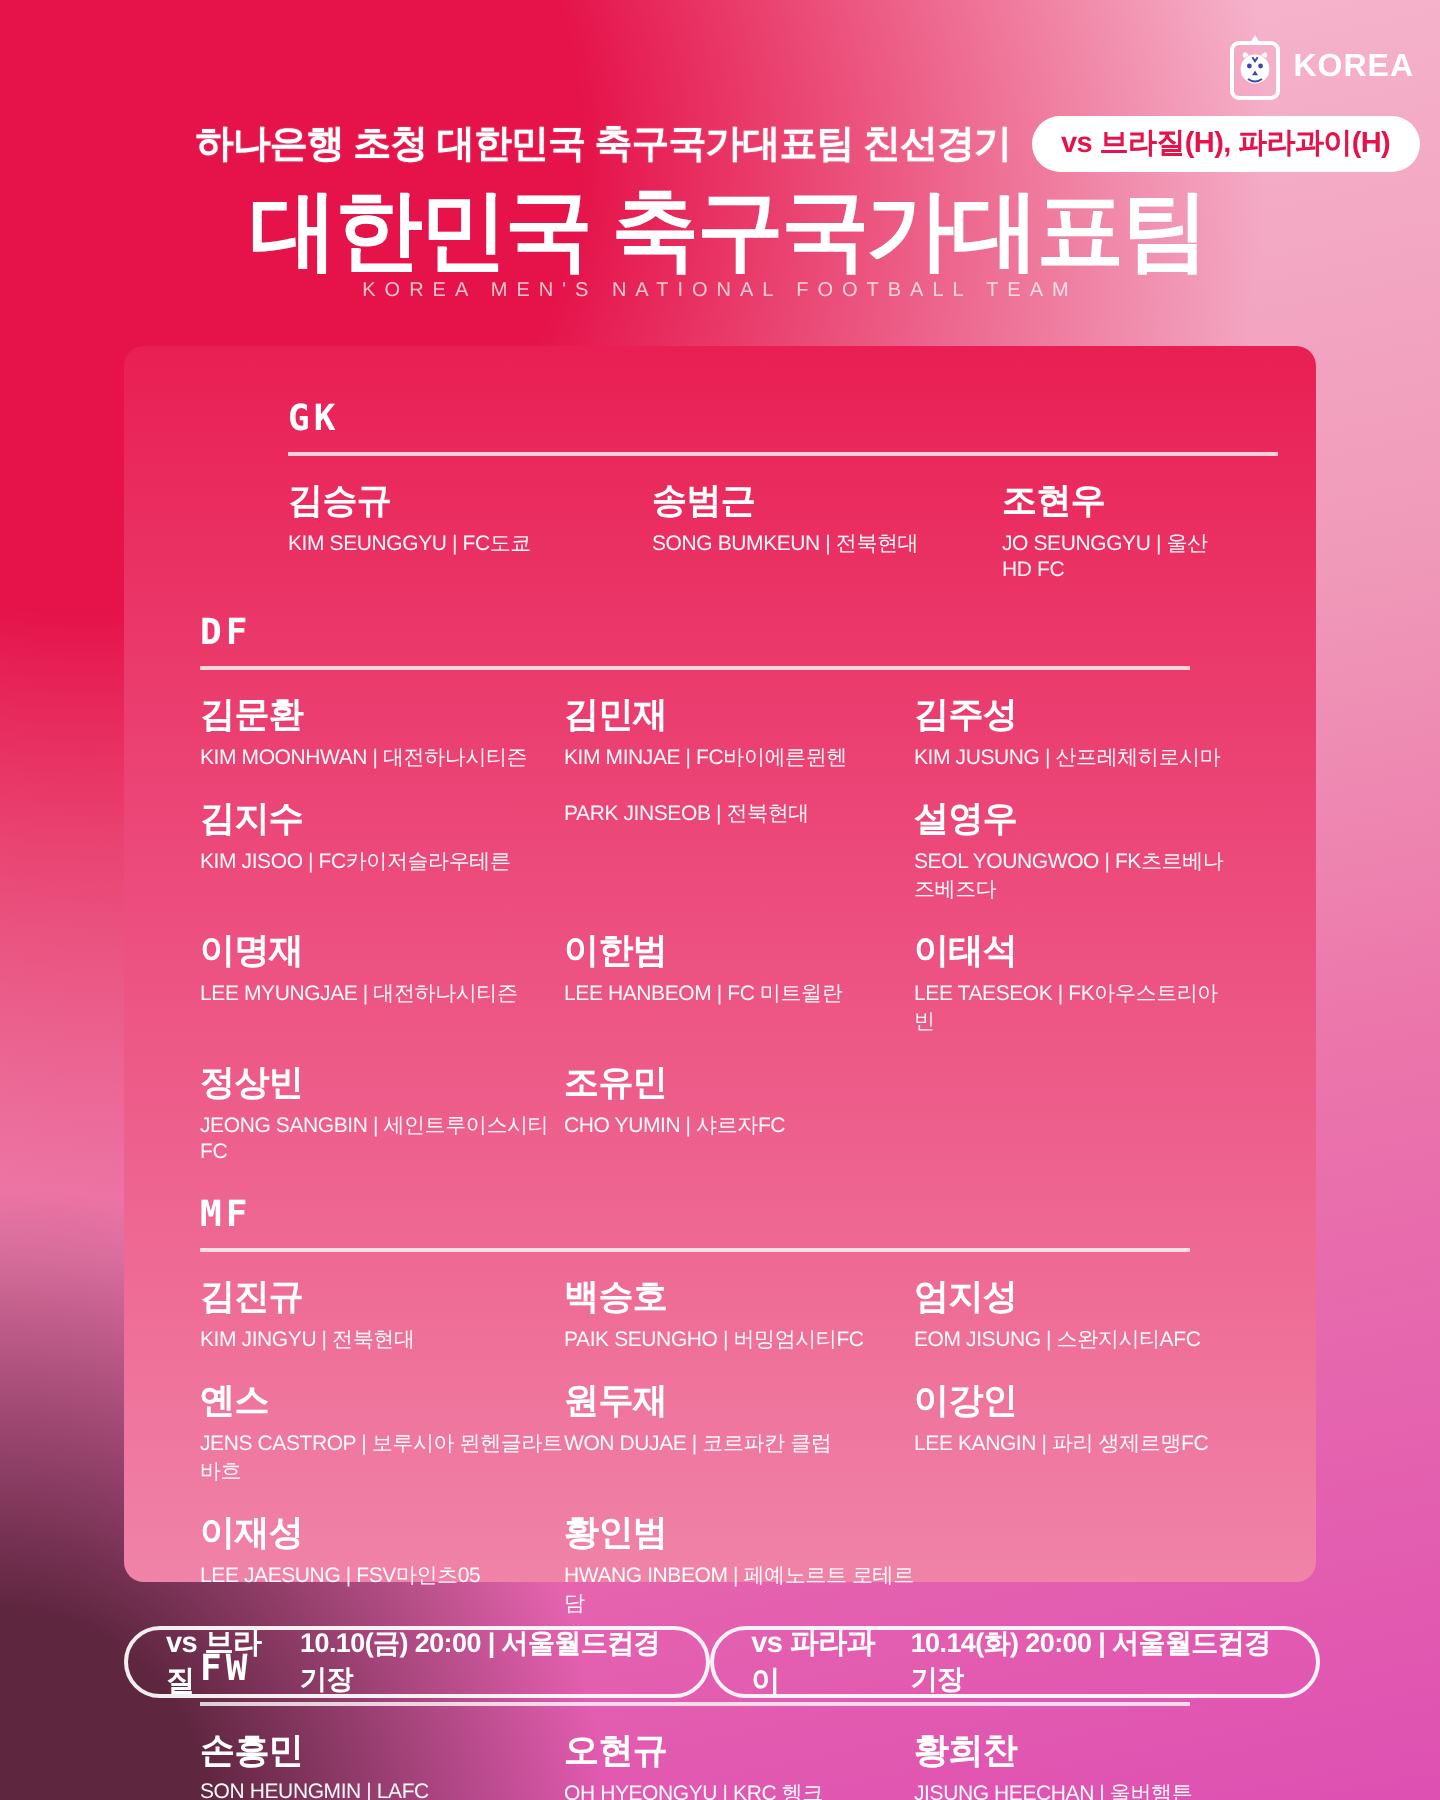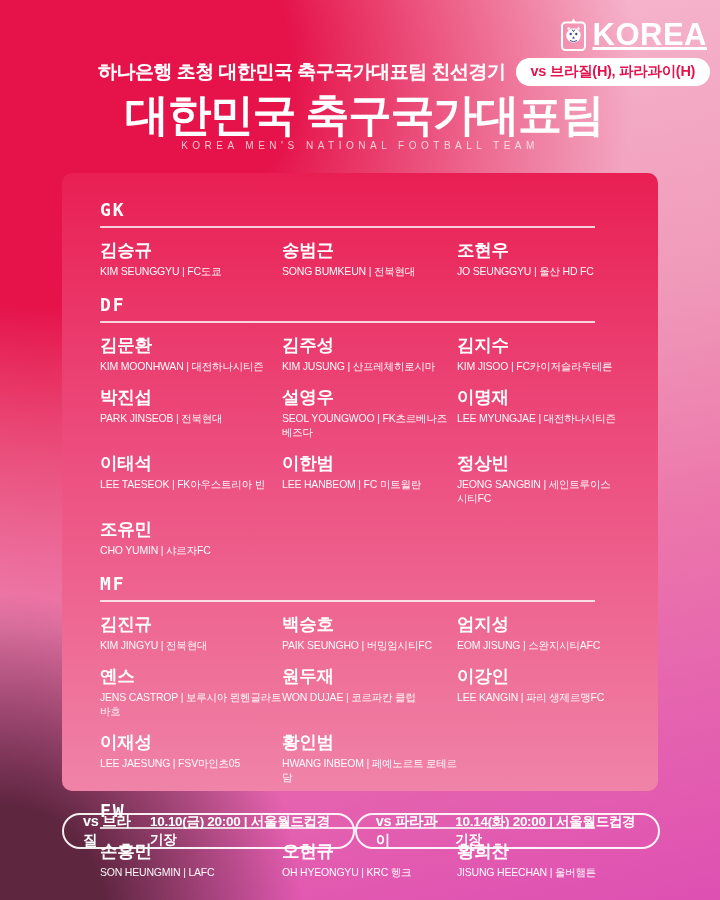--- a/index.html
+++ b/index.html
@@ -7,35 +7,35 @@
     width:720px;height:900px;position:relative;overflow:hidden;
     font-family:"Liberation Sans","DejaVu Sans",sans-serif;
     color:#fff;
     background-color:#ef6f9c;
     background-image:
       radial-gradient(ellipse 42% 36% at 0% 102%, #5f2640 35%, rgba(95,38,64,0) 100%),
       radial-gradient(ellipse 82% 62% at 6% 8%, #e5134a 42%, rgba(229,19,74,0) 100%),
       linear-gradient(168deg, #f8bed3 0%, #f09ab9 40%, #ec77ab 62%, #de50b2 100%);
   }
   .logo{position:absolute;top:17px;right:13px;display:flex;align-items:center;gap:6px;}
-  .logo-text{font-size:31px;font-weight:800;letter-spacing:.5px;color:#fff;text-decoration:underline;}
+  .logo-text{font-size:16px;font-weight:800;letter-spacing:.5px;color:#fff;}
   .headline-row{position:absolute;top:58px;left:0;width:100%;display:flex;justify-content:center;align-items:center;gap:10px;padding-left:44px;}
   .headline{font-size:19px;font-weight:800;letter-spacing:-.5px;text-shadow:0 0 1px rgba(255,255,255,.3);}
   .badge{background:#fff;color:#e4134c;font-size:14.5px;font-weight:800;border-radius:15px;padding:4px 15px 5px;letter-spacing:-.3px;}
   .title{position:absolute;top:82px;left:0;width:100%;margin:4px;text-align:center;font-size:44px;font-weight:900;letter-spacing:-1.5px;}
   .subtitle{position:absolute;top:140px;left:0;width:100%;text-align:center;font-size:10px;font-weight:400;letter-spacing:4.5px;color:rgba(255,255,255,.75);}
 
   .card{
     position:absolute;left:62px;top:173px;width:596px;height:618px;
     border-radius:10px;box-sizing:border-box;
     padding:26px 40px 0 38px;
     background:linear-gradient(180deg,#e91f53 0%,#ec4d7e 45%,#f083a8 100%);
   }
   .section{margin-top:15px;}
-  .section:first-child{margin-top:0;}
+  .section:first-child{margin-top:0;margin-left:44px;}
   .section-label{font-size:18px;font-weight:800;letter-spacing:2px;font-family:"DejaVu Sans Mono","Liberation Sans",monospace;}
   .divider{height:2px;background:rgba(255,255,255,.78);margin-top:6px;width:495px;}
   .players{display:grid;grid-template-columns:182px 175px 1fr;row-gap:11px;margin-top:10px;}
   .p-kr{font-size:17.5px;font-weight:800;letter-spacing:-.3px;}
   .p-en{font-size:10.5px;font-weight:400;margin-top:3px;letter-spacing:-.2px;color:rgba(255,255,255,.97);}
 
   .matches{position:absolute;left:62px;right:60px;top:813px;display:flex;justify-content:space-between;align-items:center;}
   .match-pill{
     display:flex;align-items:center;gap:12px;height:32px;
     border:2px solid rgba(255,255,255,.92);border-radius:19px;padding:0 19px;
@@ -95,54 +95,57 @@
 
   <div class="section">
     <div class="section-label">DF</div>
     <div class="divider"></div>
     <div class="players">
   <div class="player">
     <div class="p-kr">김문환</div>
     <div class="p-en">KIM MOONHWAN | 대전하나시티즌</div>
   </div>
 
+  <div class="player">
+    <div class="p-kr">김민재</div>
+    <div class="p-en">KIM MINJAE | FC바이에른뮌헨</div>
+  </div>
 
   <div class="player">
     <div class="p-kr">김주성</div>
     <div class="p-en">KIM JUSUNG | 산프레체히로시마</div>
   </div>
 
   <div class="player">
     <div class="p-kr">김지수</div>
     <div class="p-en">KIM JISOO | FC카이저슬라우테른</div>
   </div>
 
   <div class="player">
-    <div class="p-kr">박진섭</div>
     <div class="p-en">PARK JINSEOB | 전북현대</div>
   </div>
 
   <div class="player">
     <div class="p-kr">설영우</div>
     <div class="p-en">SEOL YOUNGWOO | FK츠르베나즈베즈다</div>
   </div>
 
   <div class="player">
     <div class="p-kr">이명재</div>
     <div class="p-en">LEE MYUNGJAE | 대전하나시티즌</div>
   </div>
 
   <div class="player">
+    <div class="p-kr">이한범</div>
+    <div class="p-en">LEE HANBEOM | FC 미트윌란</div>
+  </div>
+
+  <div class="player">
     <div class="p-kr">이태석</div>
     <div class="p-en">LEE TAESEOK | FK아우스트리아 빈</div>
-  </div>
-
-  <div class="player">
-    <div class="p-kr">이한범</div>
-    <div class="p-en">LEE HANBEOM | FC 미트윌란</div>
   </div>
 
   <div class="player">
     <div class="p-kr">정상빈</div>
     <div class="p-en">JEONG SANGBIN | 세인트루이스시티FC</div>
   </div>
 
   <div class="player">
     <div class="p-kr">조유민</div>
     <div class="p-en">CHO YUMIN | 샤르자FC</div>

